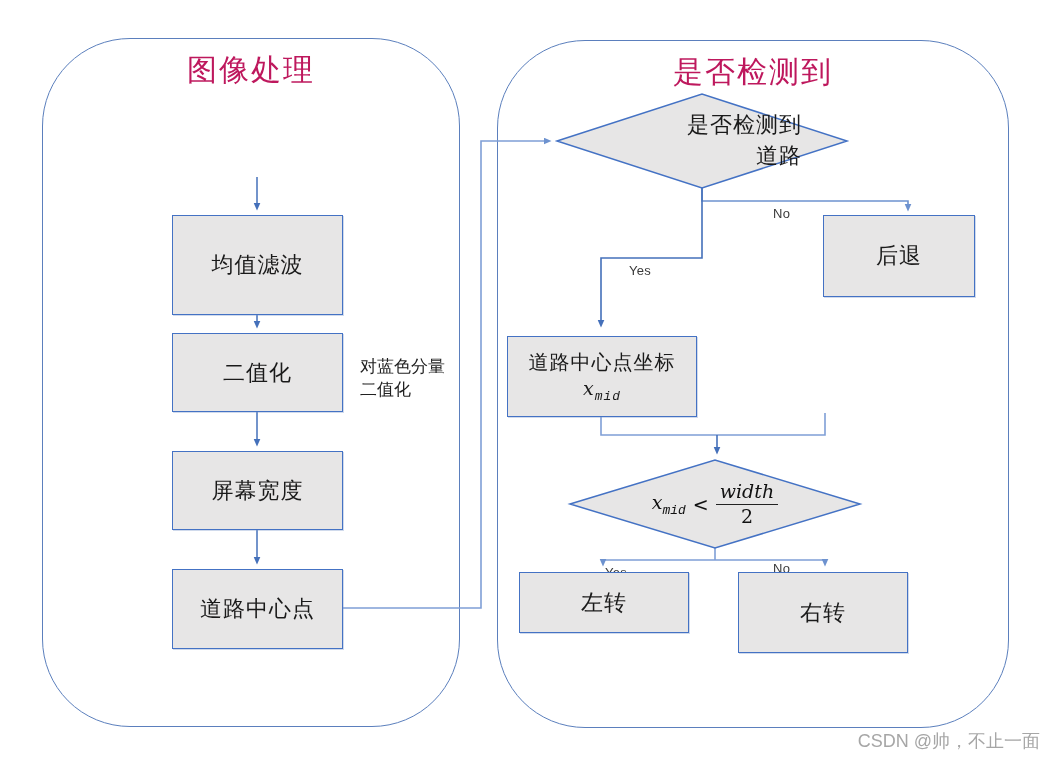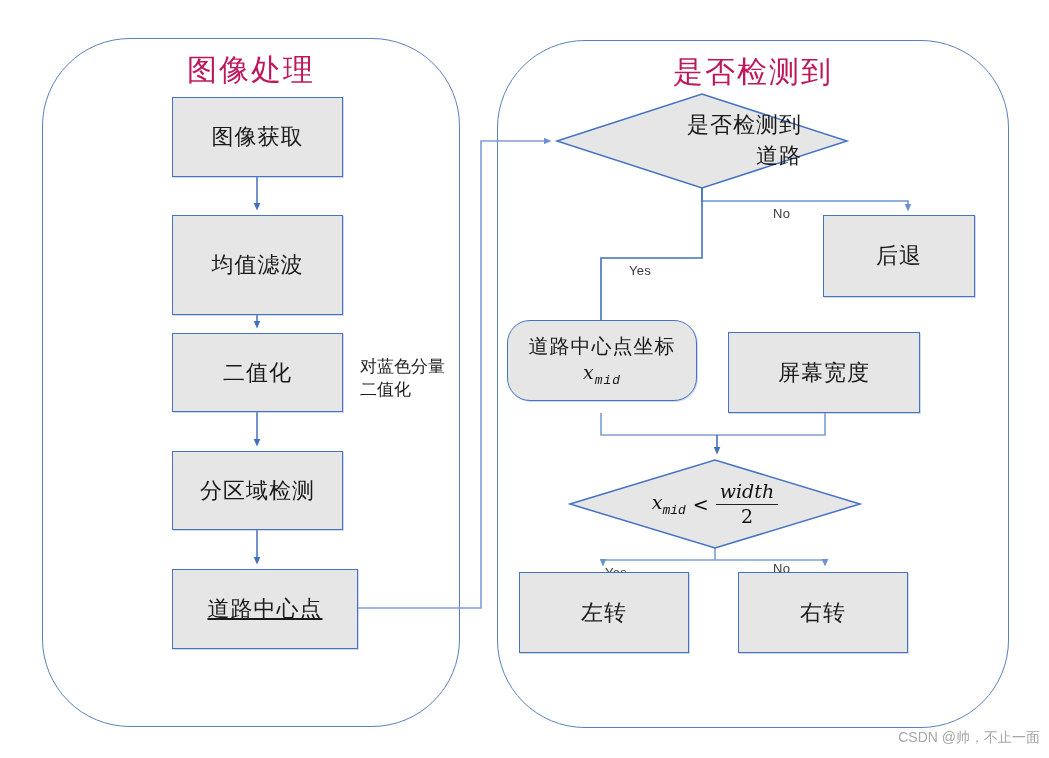--- a/index.html
+++ b/index.html
@@ -46,21 +46,21 @@
   .math sub{font-size:.68em;font-style:italic;font-family:Liberation Mono, monospace;}
   .formula{
     position:absolute;display:flex;align-items:center;justify-content:center;
     font-family:"DejaVu Serif",serif;font-size:19px;color:#111;
   }
   .formula .op{margin:0 7px;font-style:normal;}
   .frac{display:inline-flex;flex-direction:column;align-items:center;line-height:1.15;}
   .frac .num{border-bottom:1.4px solid #222;padding:0 4px 1px 4px;}
   .frac .den{padding-top:1px;font-style:normal;}
   .watermark{
-    position:absolute;font-size:14px;color:var(--watermark_color);text-align:right;
+    position:absolute;font-size:18px;color:var(--watermark_color);text-align:right;
   }
 </style>
 </head>
 <body>
 
 <div class="canvas">
 
   <div class="container" style="left:42px;top:38px;width:418px;height:689px;"></div>
   <div class="container" style="left:497px;top:40px;width:512px;height:688px;"></div>
 
@@ -92,33 +92,30 @@
     <path d="M717,435 L717,452" stroke="#4470ba" stroke-width="1.6" fill="none" marker-end="url(#arr)"></path>
 
     <path d="M715,548 L715,560 M603,560 L825,560" stroke="#7f9fd6" stroke-width="1.6" fill="none"></path>
     <path d="M603,560 L603,564" stroke="#6d92cf" stroke-width="1.6" fill="none" marker-end="url(#arrLight)"></path>
     <path d="M825,560 L825,564" stroke="#6d92cf" stroke-width="1.6" fill="none" marker-end="url(#arrLight)"></path>
 
     <polygon points="557,141 702,94 847,141 702,188" fill="#e7e6e6" stroke="#4472c4" stroke-width="1.5"></polygon>
     <polygon points="570,504 715,460 860,504 715,548" fill="#e7e6e6" stroke="#4472c4" stroke-width="1.5"></polygon>
   </svg>
 
-  <div class="pbox" style="left:172px;top:97px;width:171px;height:80px;">
-    <span>图像获取</span>
-  </div>
   <div class="pbox" style="left:172px;top:215px;width:171px;height:100px;">
     <span>均值滤波</span>
   </div>
   <div class="pbox" style="left:172px;top:333px;width:171px;height:79px;">
     <span>二值化</span>
   </div>
   <div class="pbox" style="left:172px;top:451px;width:171px;height:79px;">
-    <span>分区域检测</span>
+    <span>屏幕宽度</span>
   </div>
-  <div class="pbox" style="left:172px;top:569px;width:186px;height:80px;text-decoration:underline;">
+  <div class="pbox" style="left:172px;top:569px;width:171px;height:80px;">
     <span>道路中心点</span>
   </div>
 
   <div class="annotation" style="left:360px;top:356px;width:110px;">
     <span>对蓝色分量</span>
     <span>二值化</span>
   </div>
 
   <div class="dtext" style="left:602px;top:109px;width:200px;">
     <span>是否检测到</span>
@@ -127,39 +124,36 @@
 
   <div class="edge-label" style="left:773px;top:182px;">No</div>
   <div class="edge-label" style="left:629px;top:239px;">Yes</div>
   <div class="edge-label" style="left:605px;top:541px;">Yes</div>
   <div class="edge-label" style="left:773px;top:537px;">No</div>
 
   <div class="pbox" style="left:823px;top:215px;width:152px;height:82px;">
     <span>后退</span>
   </div>
 
-  <div class="pbox" style="left:507px;top:320px;width:190px;height:81px;font-size:20px;border-radius:23px;">
+  <div class="pbox" style="left:507px;top:336px;width:190px;height:81px;font-size:20px;">
     <span>道路中心点坐标</span>
     <span class="math sub" style="font-size:19px;margin-top:1px;"><i>x</i><sub>mid</sub></span>
   </div>
 
-  <div class="pbox" style="left:728px;top:332px;width:192px;height:81px;">
-    <span>屏幕宽度</span>
-  </div>
 
   <div class="formula math" style="left:615px;top:475px;width:200px;height:58px;">
     <span><i>x</i><sub>mid</sub></span>
     <span class="op">&lt;</span>
     <span class="frac">
       <span class="num"><i>width</i></span>
       <span class="den">2</span>
     </span>
   </div>
 
-  <div class="pbox" style="left:519px;top:572px;width:170px;height:81px;">
+  <div class="pbox" style="left:519px;top:572px;width:170px;height:61px;">
     <span>左转</span>
   </div>
   <div class="pbox" style="left:738px;top:572px;width:170px;height:81px;text-align:center;">
     <span>右转</span>
   </div>
 
   <div class="watermark" style="left:800px;top:729px;width:240px;">CSDN @帅，不止一面</div>
 
 </div>
 

